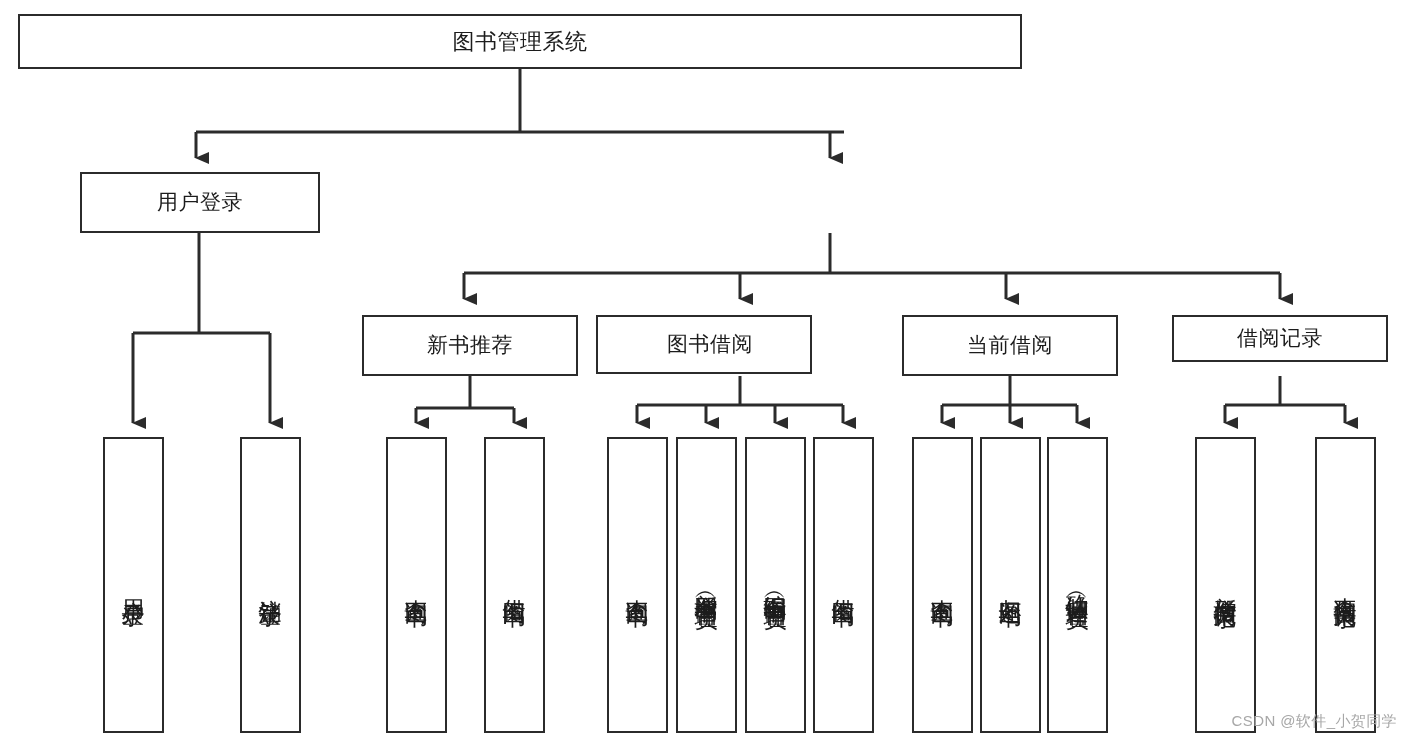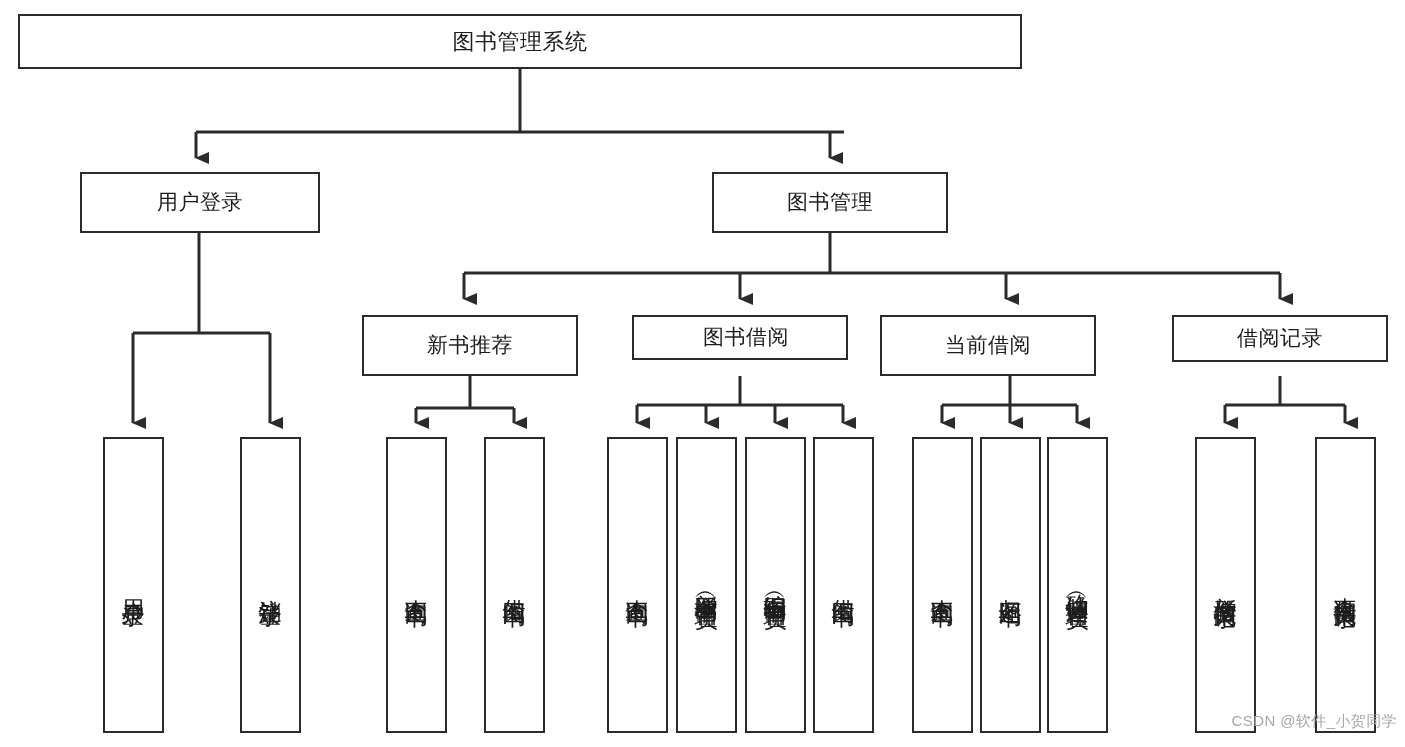--- a/index.html
+++ b/index.html
@@ -130,31 +130,28 @@
     </g>
   </svg>
 
   <div class="node h root" style="left:18px; top:14px; width:1004px; height:55px;">
     <span class="label">图书管理系统</span>
   </div>
 
   <div class="node h" style="left:80px; top:172px; width:240px; height:61px;">
     <span class="label">用户登录</span>
   </div>
-  <div class="node h" style="left:712px; top:172px; width:236px; height:61px;">
-    <span class="label">图书管理</span>
-  </div>
 
   <div class="node h" style="left:362px; top:315px; width:216px; height:61px;">
     <span class="label">新书推荐</span>
   </div>
-  <div class="node h" style="left:632px; top:315px; width:216px; height:45px;padding-left:12px;">
+  <div class="node h" style="left:596px; top:315px; width:216px; height:59px;padding-left:12px;">
     <span class="label">图书借阅</span>
   </div>
-  <div class="node h" style="left:880px; top:315px; width:216px; height:61px;">
+  <div class="node h" style="left:902px; top:315px; width:216px; height:61px;">
     <span class="label">当前借阅</span>
   </div>
   <div class="node h" style="left:1172px; top:315px; width:216px; height:47px;">
     <span class="label">借阅记录</span>
   </div>
 
   <div class="node v" style="left:103px; top:437px; width:61px; height:296px;">
     <span class="label">用户登录</span>
   </div>
   <div class="node v" style="left:240px; top:437px; width:61px; height:296px;">

